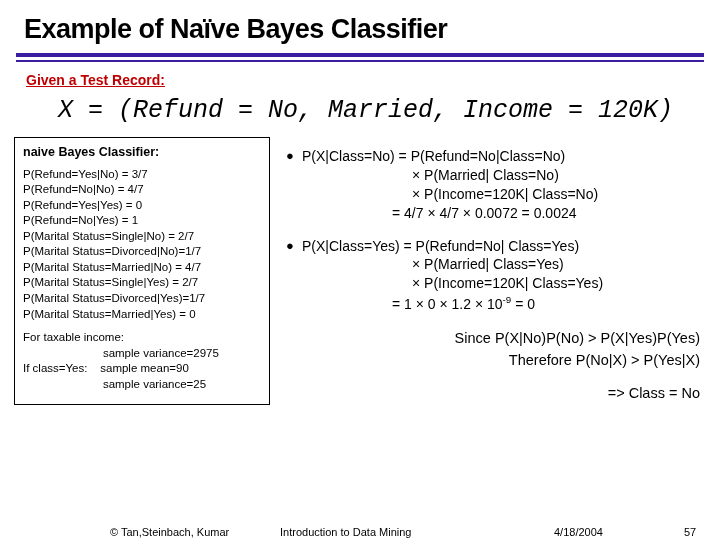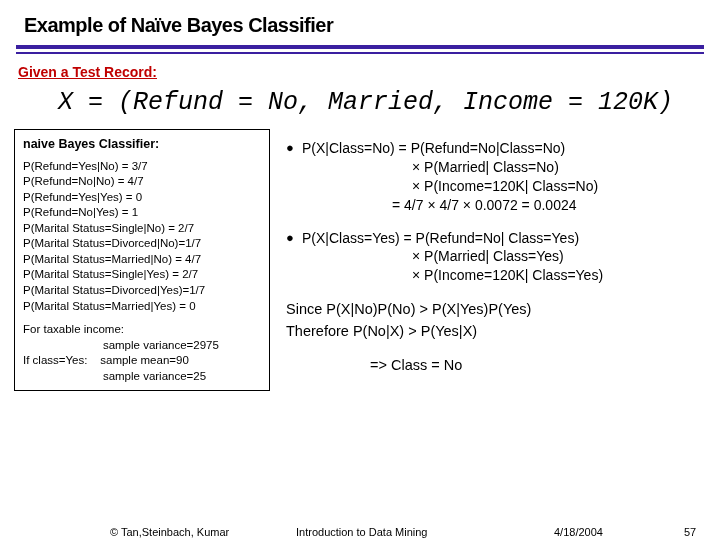--- a/index.html
+++ b/index.html
@@ -1,37 +1,37 @@
 <!DOCTYPE html>
 <html><head>
 <meta charset="utf-8">
 <style>
   * { box-sizing: border-box; margin: 0; padding: 0; }
   html, body { width: 720px; height: 540px; font-family: Arial, Helvetica, sans-serif; background: #fff; color: #000; }
   .slide { position: relative; width: 720px; height: 540px; }
-  .title { font-size: 20px; font-weight: bold; padding: 14px 0 6px 24px; letter-spacing: -0.5px; }
+  .title { font-size: 27px; font-weight: bold; padding: 14px 0 6px 24px; letter-spacing: -0.5px; }
   .rule1 { height: 4px; background: #3a1fa0; margin: 2px 16px 0 16px; }
   .rule2 { height: 2px; background: #3a1fa0; margin: 3px 16px 0 16px; }
-  .given { color: #c00000; font-weight: bold; font-size: 14px; padding: 10px 0 6px 18px; text-decoration: underline; }
+  .given { color: #c00000; font-weight: bold; font-size: 14px; padding: 10px 0 6px 18px; text-decoration: underline; margin-left: 8px; }
   .record { font-family: Liberation Mono, monospace; font-style: italic; font-size: 25px; padding: 2px 0 8px 58px; }
   .body { display: flex; padding: 4px 14px 0 14px; }
   .leftbox { border: 1px solid #000; width: 256px; padding: 6px 6px 6px 8px; font-family: Arial, sans-serif; font-size: 11.5px; line-height: 1.35; }
   .leftbox .hdr { font-weight: bold; margin-bottom: 6px; font-size: 12.5px; }
   .leftbox .sec { margin-top: 8px; }
   .rightcol { flex: 1; padding: 10px 6px 0 16px; font-size: 14px; }
   .bul { display: flex; margin-bottom: 14px; }
   .bul .dot { width: 16px; font-size: 13px; line-height: 1.4; }
   .bul .txt { flex: 1; line-height: 1.35; }
   .indent { padding-left: 110px; }
   .indent2 { padding-left: 90px; }
-  .concl { margin-top: 6px; font-size: 14.5px; line-height: 1.5; }
+  .concl { margin-top: 6px; font-size: 14.5px; line-height: 1.5; text-align: right; }
   .concl .imp { padding-left: 84px; margin-top: 12px; }
   .footer { position: absolute; bottom: 14px; left: 0; width: 720px; font-size: 11px; }
   .footer .c { position: absolute; left: 110px; }
-  .footer .m { position: absolute; left: 296px; }
+  .footer .m { position: absolute; left: 280px; }
   .footer .d { position: absolute; left: 554px; }
   .footer .n { position: absolute; left: 684px; }
   sup { font-size: 0.7em; }
 </style>
 </head>
 <body>
 
 <div class="slide">
   <div class="title">Example of Naïve Bayes Classifier</div>
   <div class="rule1"></div>
@@ -67,20 +67,21 @@
           <div class="indent">× P(Income=120K| Class=No)</div>
           <div class="indent2">= 4/7 × 4/7 × 0.0072 = 0.0024</div>
         </div>
       </div>
       <div class="bul">
         <div class="dot">●</div>
         <div class="txt">
           <div>P(X|Class=Yes) = P(Refund=No| Class=Yes)</div>
           <div class="indent">× P(Married| Class=Yes)</div>
           <div class="indent">× P(Income=120K| Class=Yes)</div>
+          <div class="indent2"><span>= 1 × 0 × 1.2 × 10</span><sup>-9</sup><span> = 0</span></div>
         </div>
       </div>
       <div class="concl">
         <div>Since P(X|No)P(No) &gt; P(X|Yes)P(Yes)</div>
         <div>Therefore P(No|X) &gt; P(Yes|X)</div>
         <div class="imp">=&gt; Class = No</div>
       </div>
     </div>
   </div>
 

